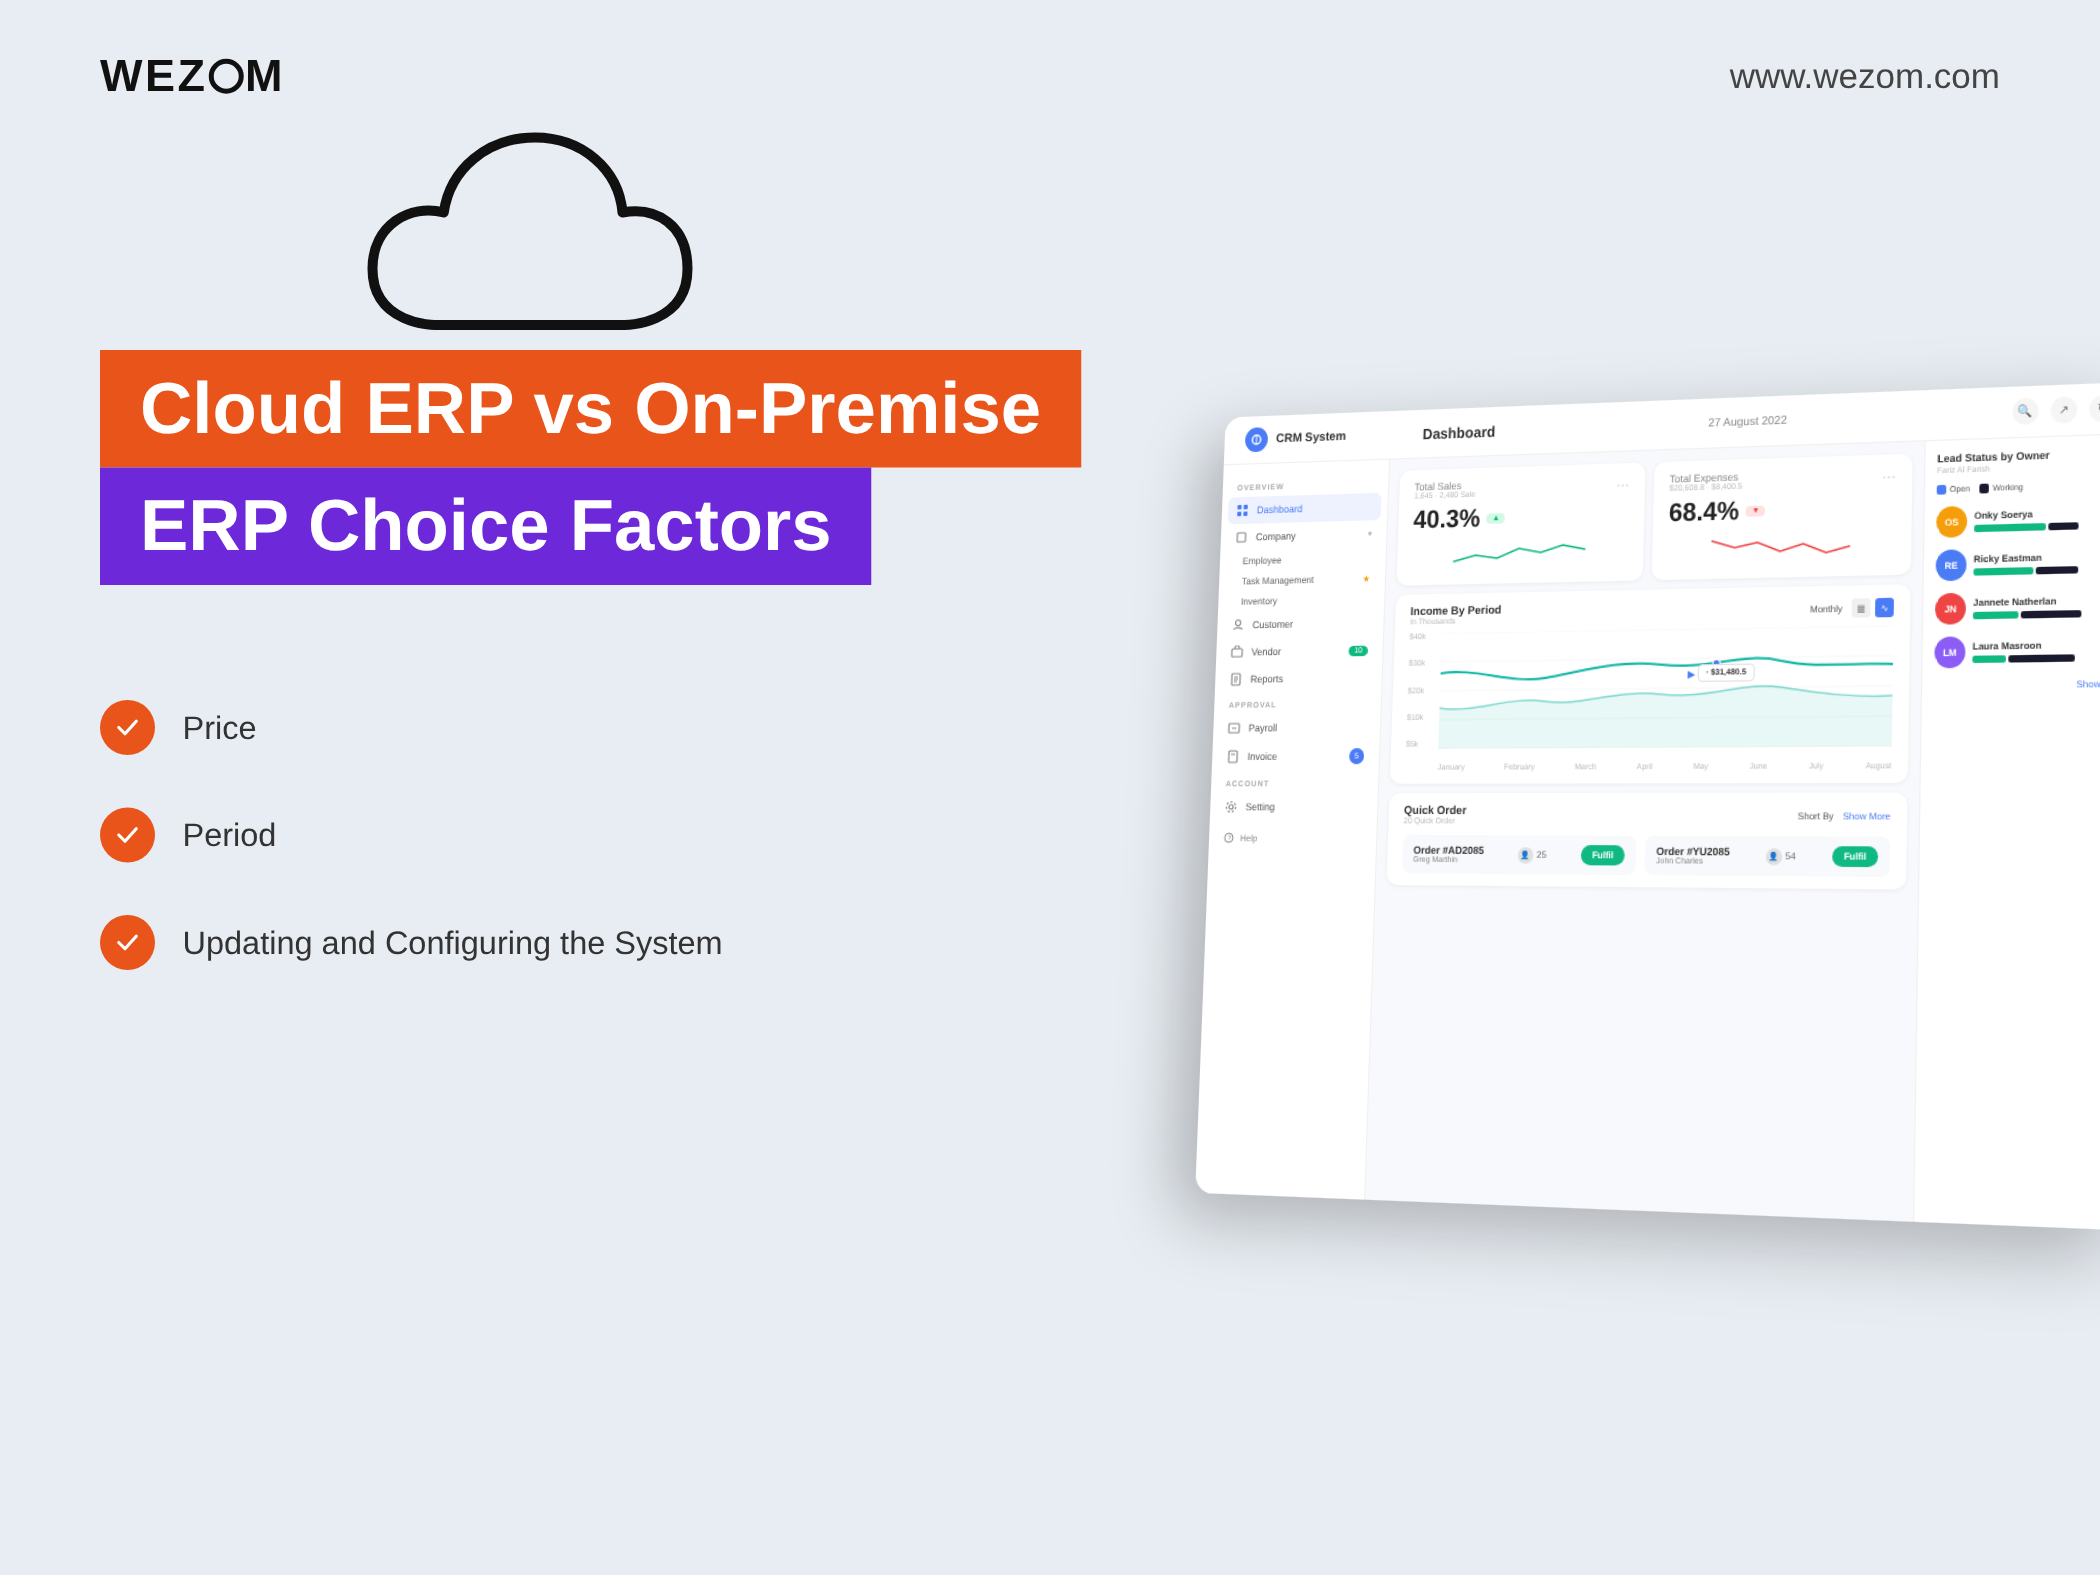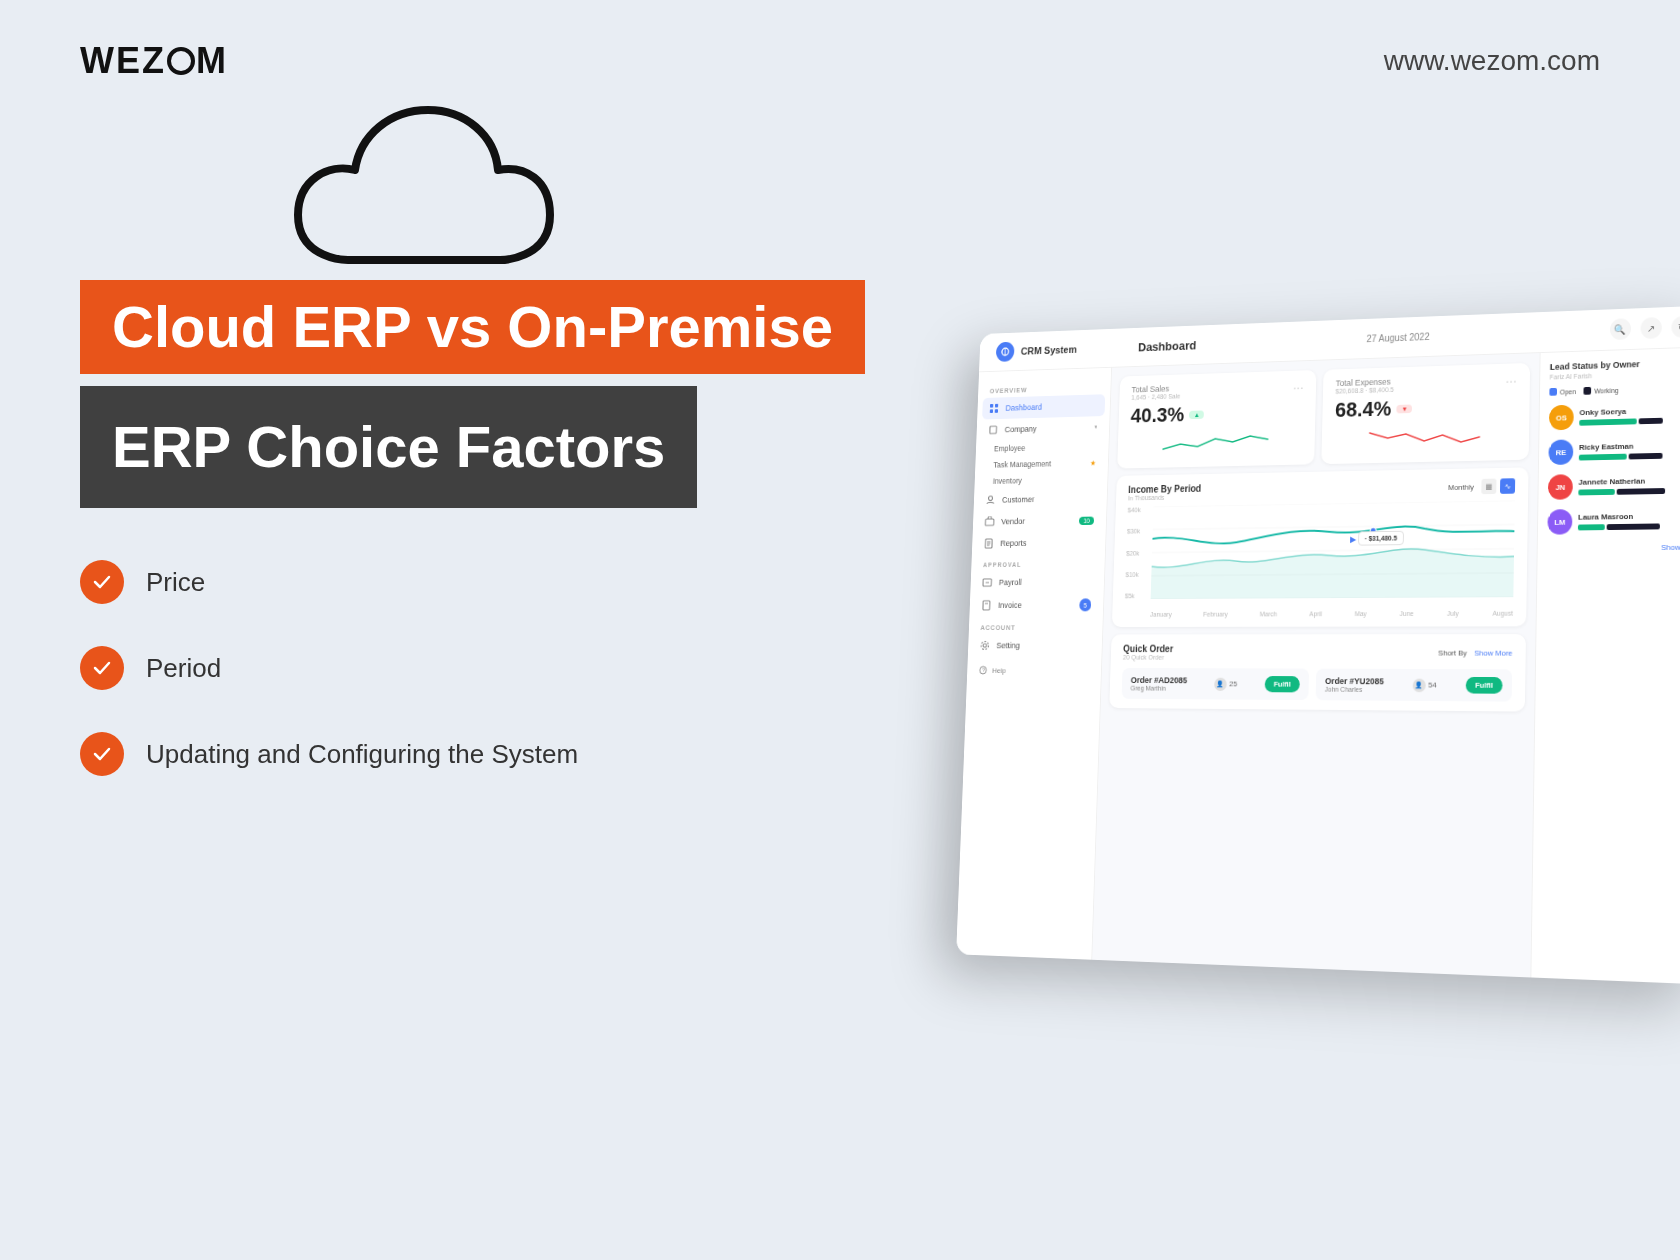--- a/index.html
+++ b/index.html
@@ -61,25 +61,24 @@
     
     .title-section {
       position: absolute;
       top: 280px;
       left: 80px;
     }
     .title-box-1 {
       background: #E8541A;
       padding: 18px 32px;
       display: inline-block;
-      margin-bottom: 12px;
     }
     .title-box-2 {
-      background: #404040;
-      padding: 32px 32px;
+      background: #6d28d9;
+      padding: 18px 32px;
       display: inline-block;
     }
     .title-text {
       font-size: 58px;
       font-weight: 800;
       color: #fff;
       line-height: 1;
       white-space: nowrap;
     }
 

